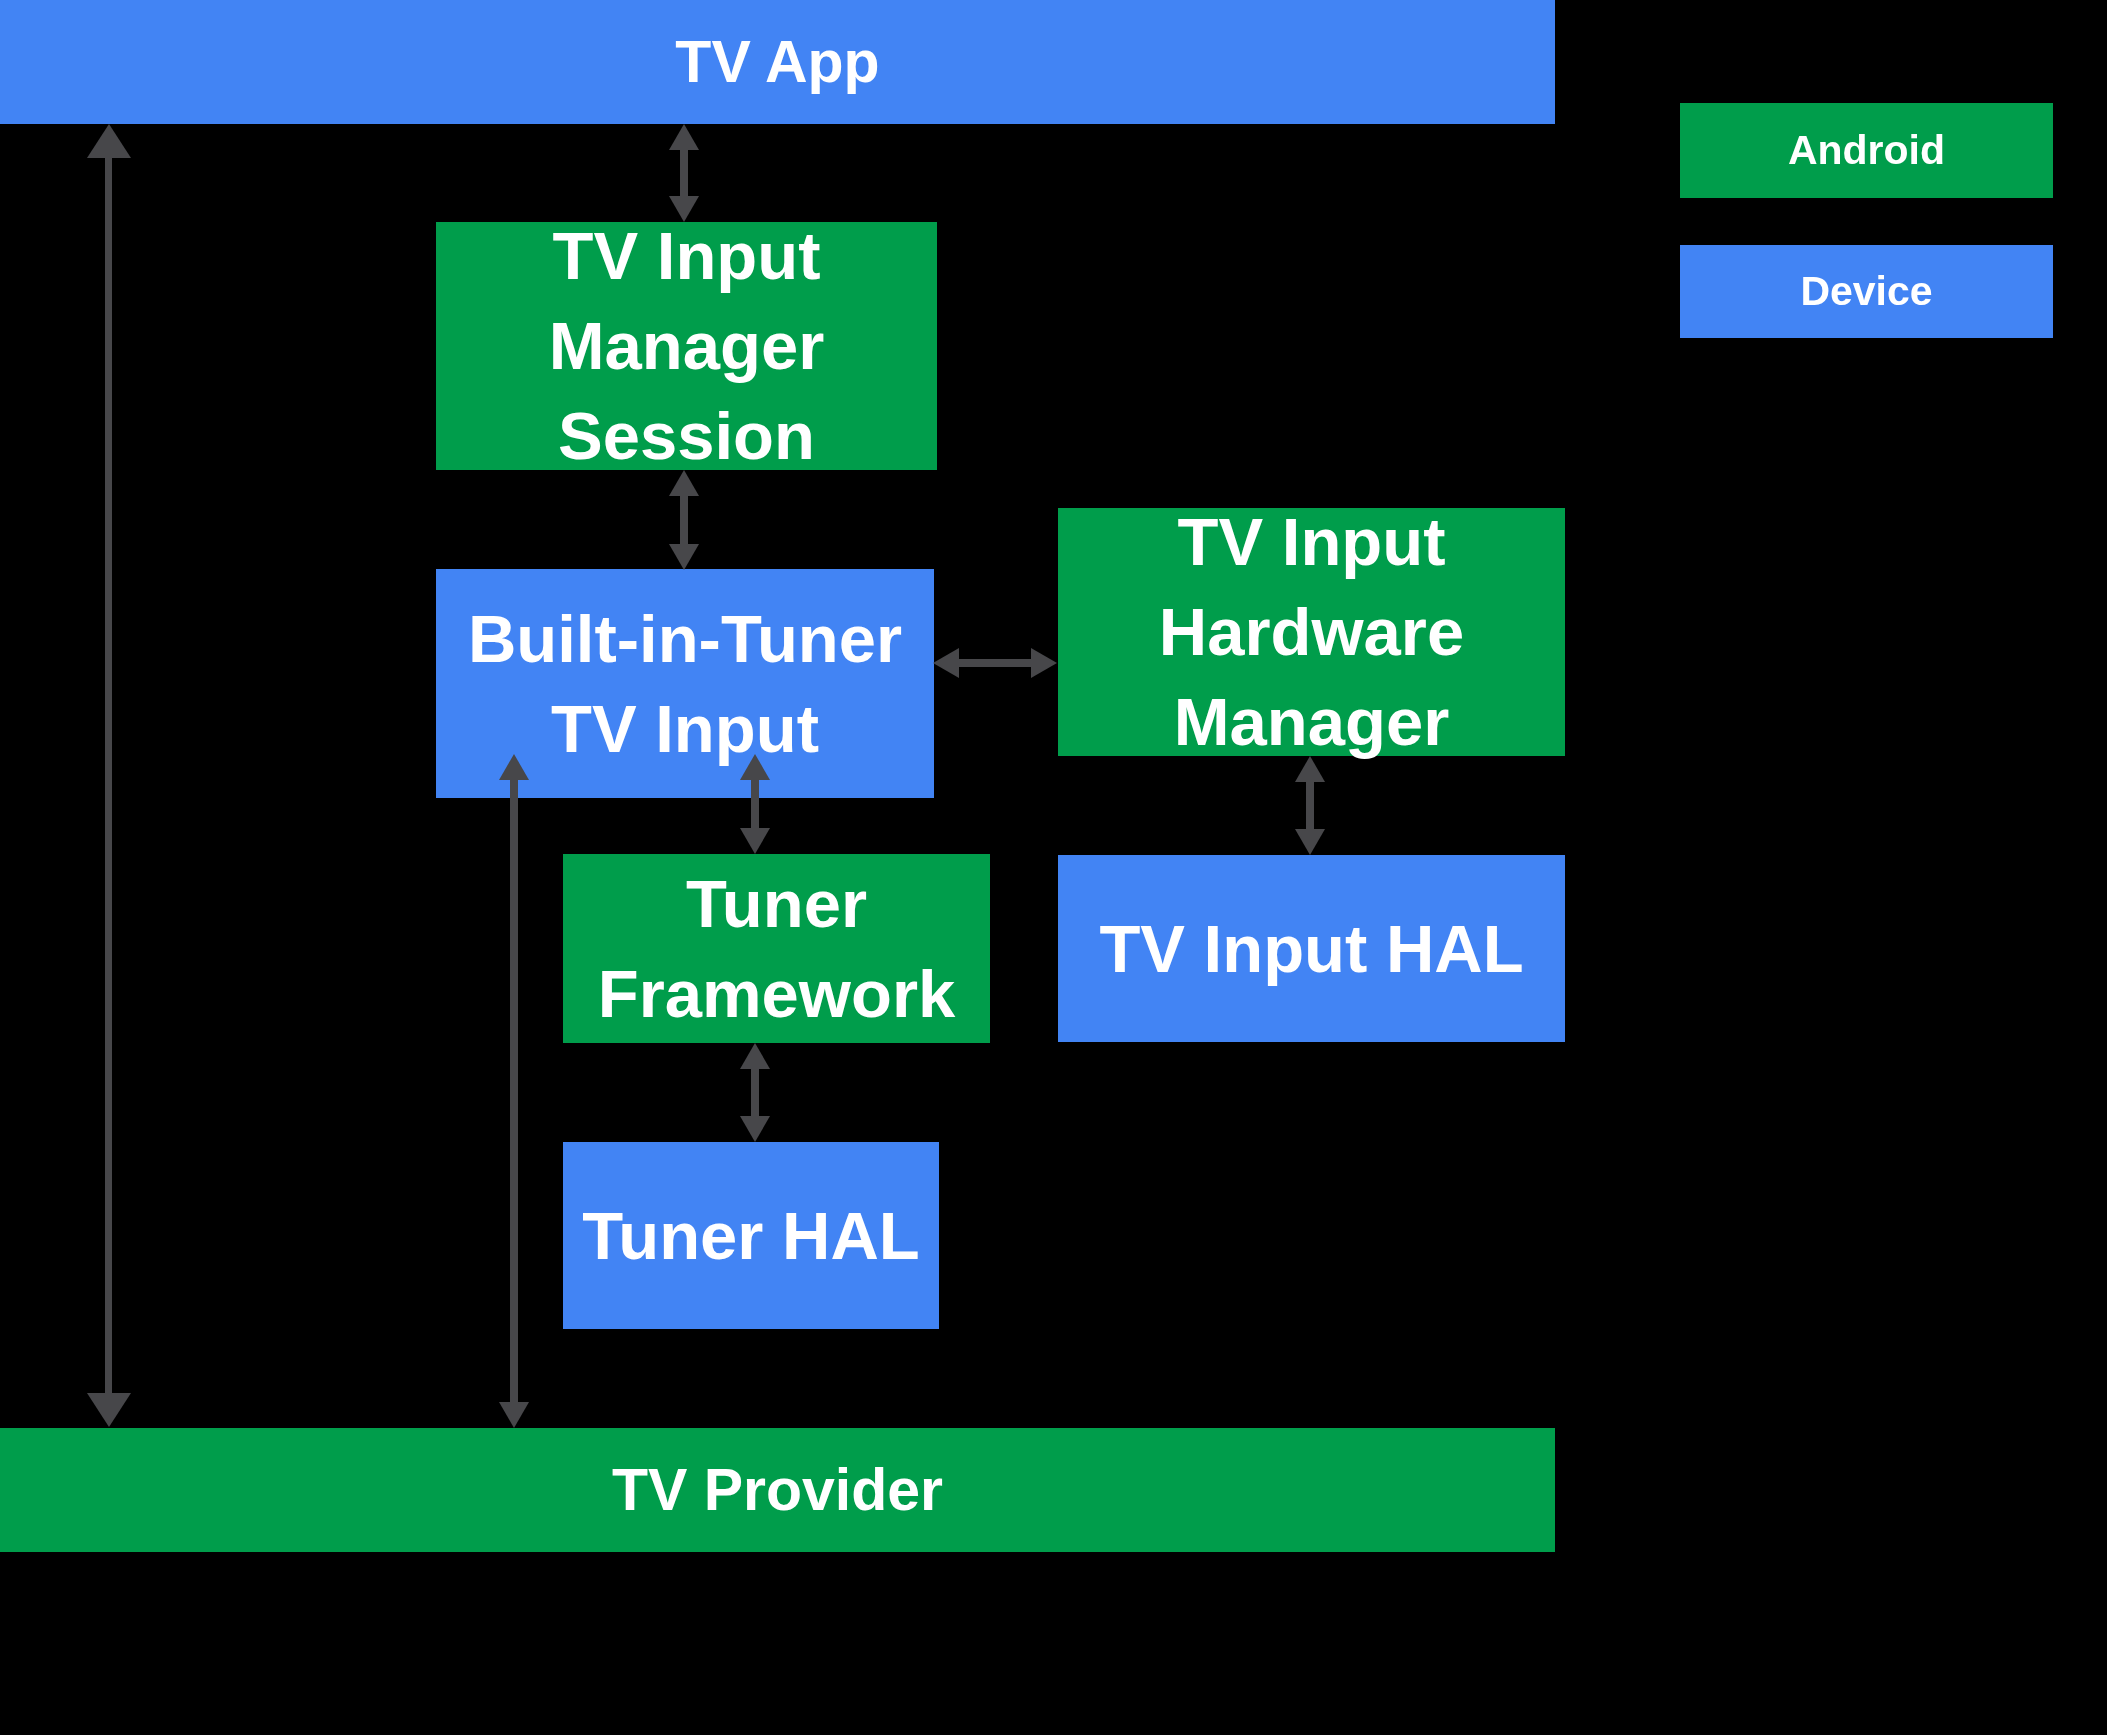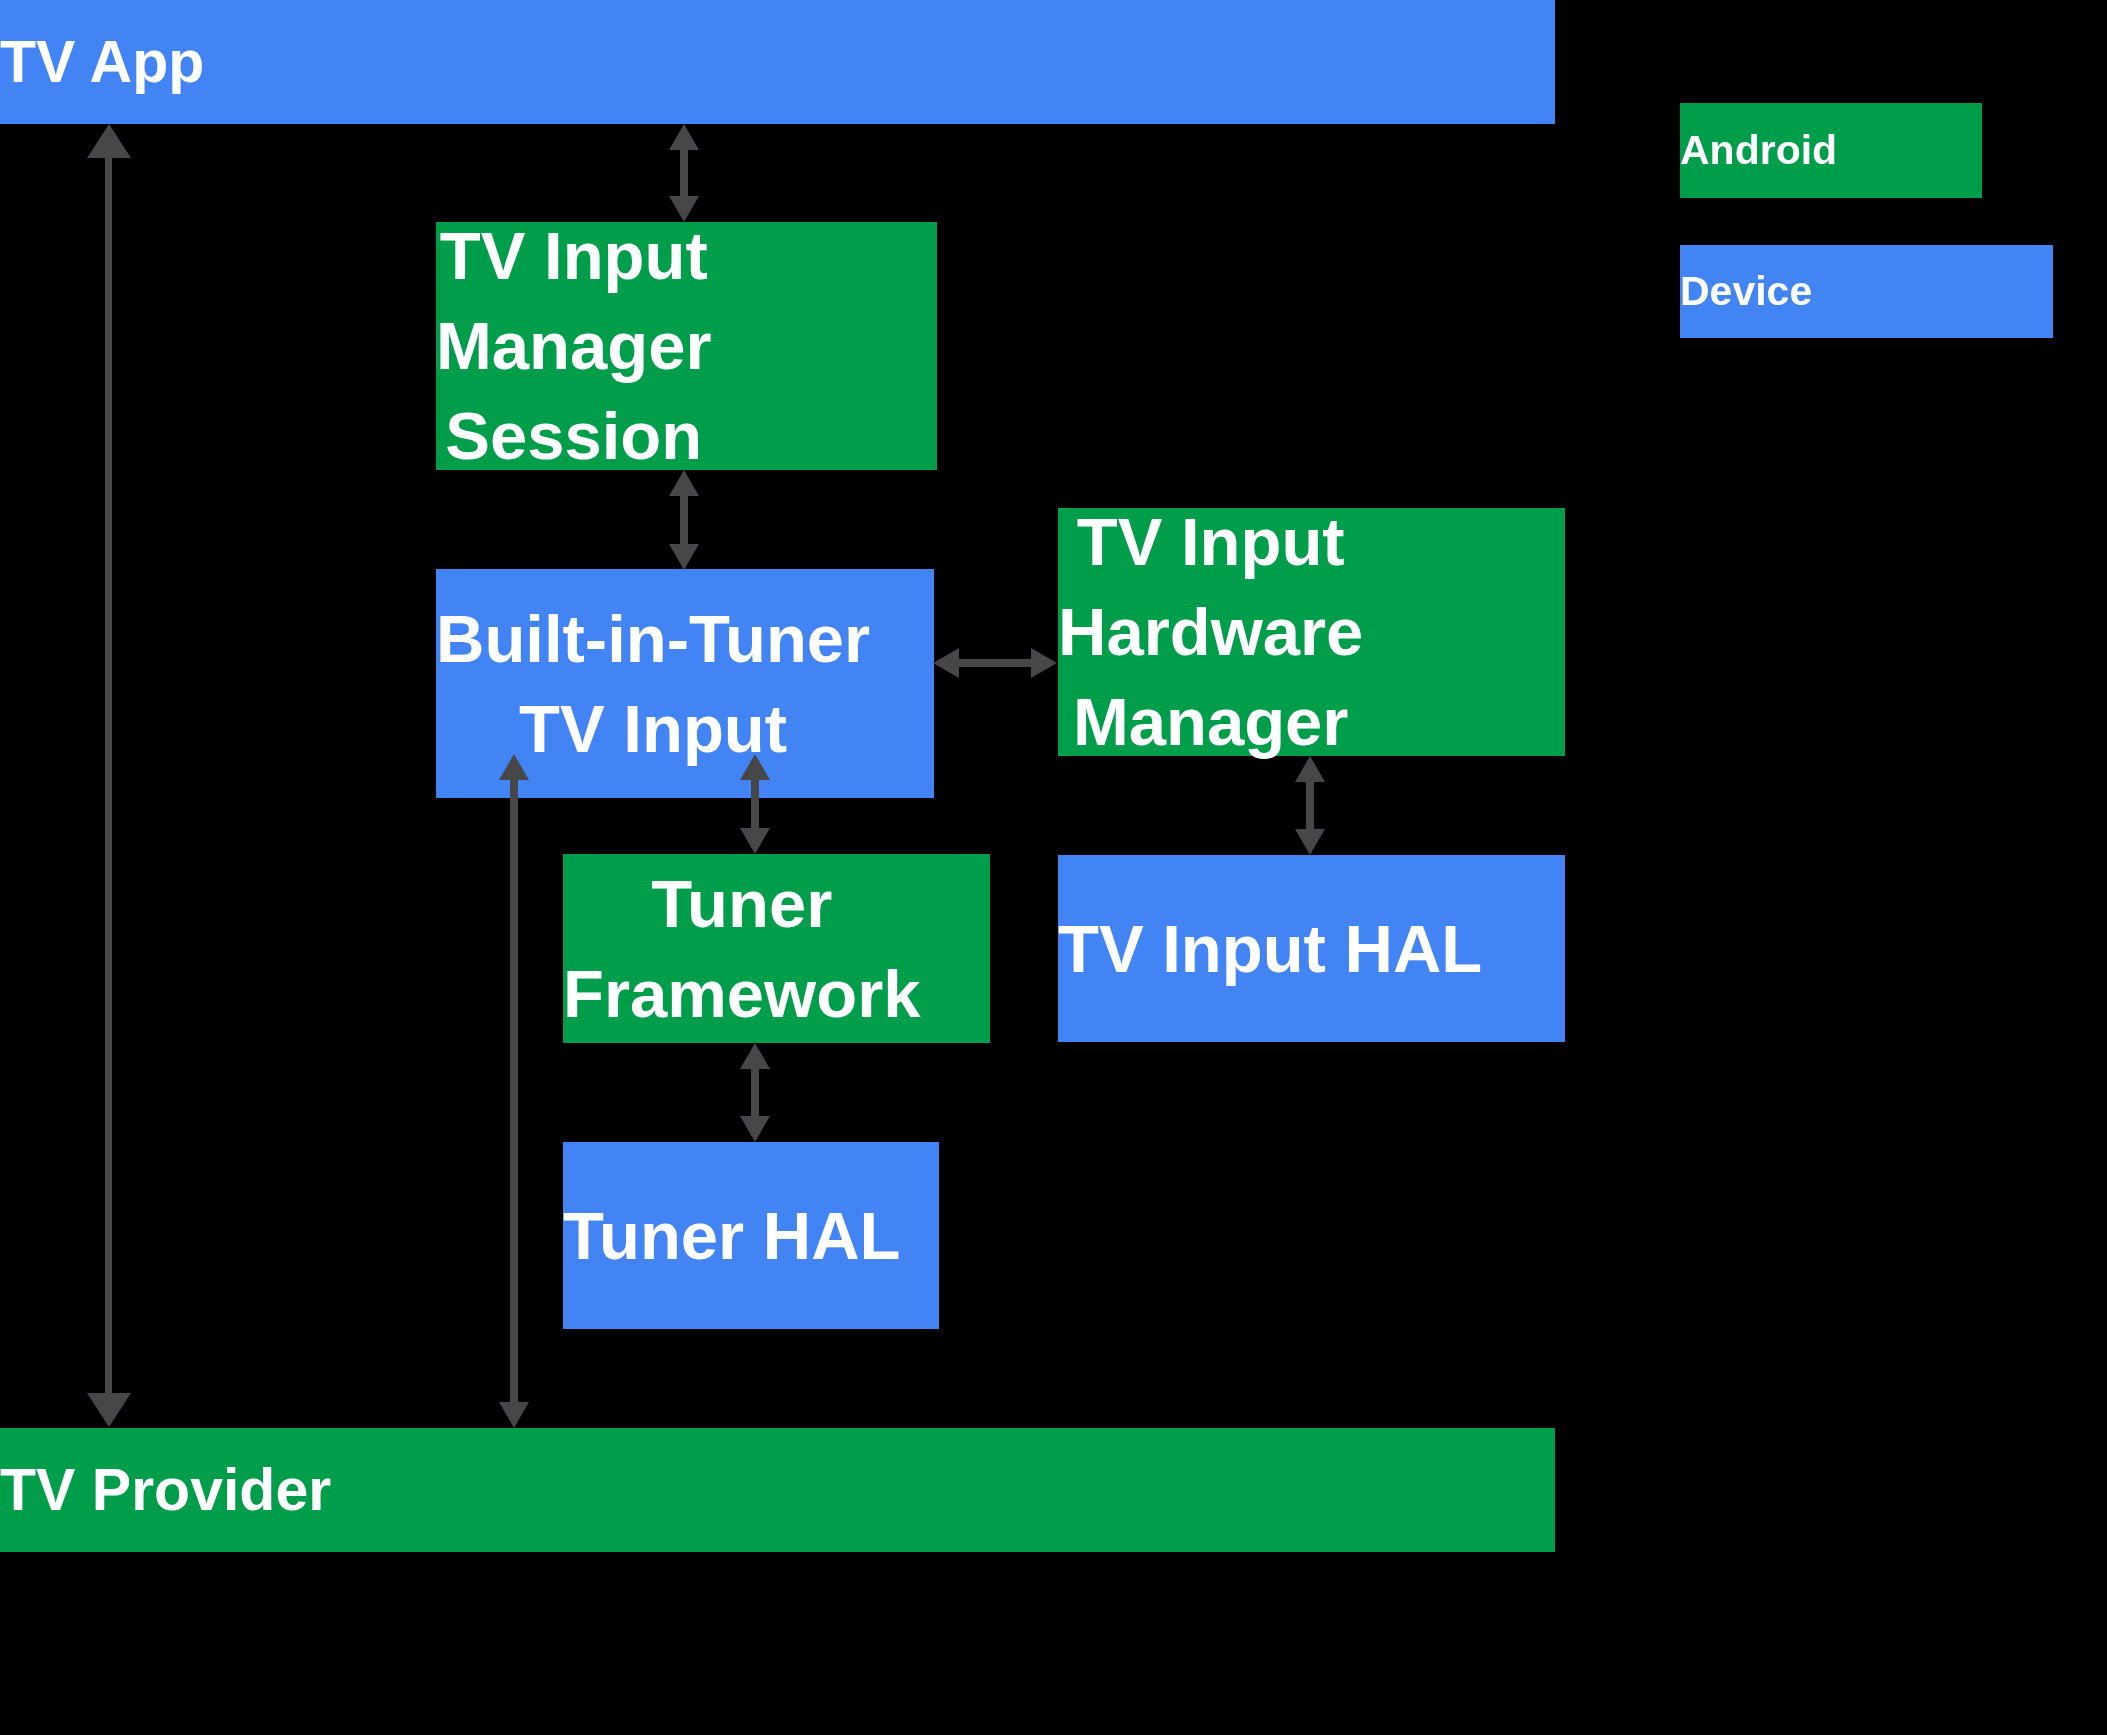--- a/index.html
+++ b/index.html
@@ -21,41 +21,42 @@
     position: absolute;
     left: 0; top: 0;
     width: 2108px;
     height: 1736px;
     background: var(--bg-black);
   }
   .box {
     position: absolute;
     display: flex;
     align-items: center;
+    justify-content: center;
     text-align: center;
     color: var(--text-white);
     font-weight: 600;
   }
   .android { background: var(--android-green); }
   .device  { background: var(--device-blue); }
 
   .bar-label   { font-size: 59px; line-height: 1.1; white-space: pre-line; }
   .node-label  { font-size: 67px; line-height: 90px; white-space: pre-line; }
   .legend-label{ font-size: 41px; line-height: 1.1; white-space: pre-line; }
 
   
   #tv-app        { left: 0;    top: 0;    width: 1555px; height: 124px; }
   #tvims         { left: 436px;  top: 222px;  width: 501px; height: 248px; }
   #bit           { left: 436px;  top: 569px;  width: 498px; height: 229px; }
   #tvihm         { left: 1058px; top: 508px;  width: 507px; height: 248px; }
   #tf            { left: 563px;  top: 854px; width: 427px; height: 189px; }
   #tvihal        { left: 1058px; top: 855px; width: 507px; height: 187px; }
   #thal          { left: 563px;  top: 1142px; width: 376px; height: 187px; }
   #tv-provider   { left: 0;    top: 1428px; width: 1555px; height: 124px; }
-  #legend-android{ left: 1680px; top: 103px;  width: 302px; height: 95px; }
+  #legend-android{ left: 1680px; top: 103px;  width: 373px; height: 95px; }
   #legend-device { left: 1680px; top: 232px;  width: 373px; height: 93px; margin-top: 13px; }
 
   
   .arrow { position: absolute; display: flex; align-items: center; }
   .arrow-v { flex-direction: column; }
   .arrow-h { flex-direction: row; }
   .shaft-v { width: 7.5px; flex: 1 1 auto; background: var(--arrow-gray); margin: -1.2px 0; }
   .shaft-h { height: 7.5px; flex: 1 1 auto; background: var(--arrow-gray); margin: 0 -1.2px; }
   .head { width: 0; height: 0; flex: 0 0 auto; }
   .head-up    { border-left: 15px solid transparent; border-right: 15px solid transparent; border-bottom: 26px solid var(--arrow-gray); }

